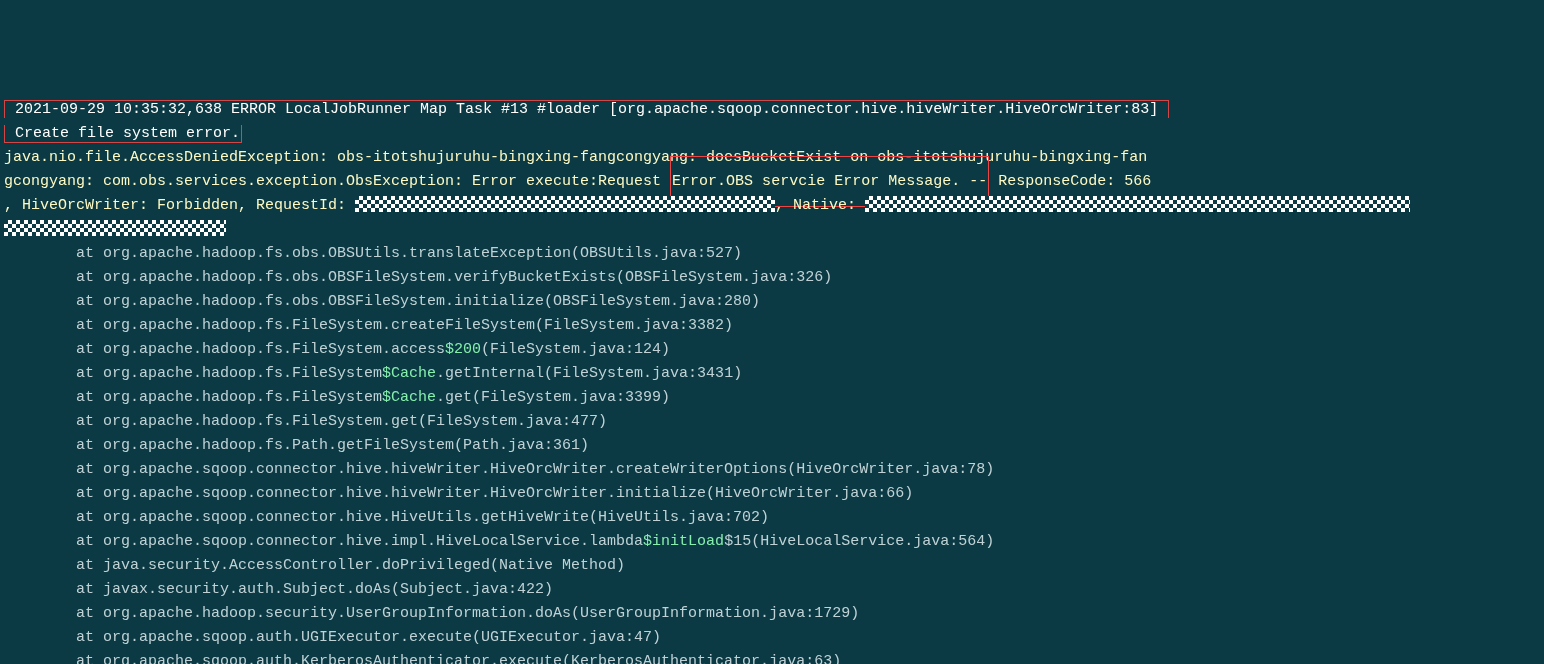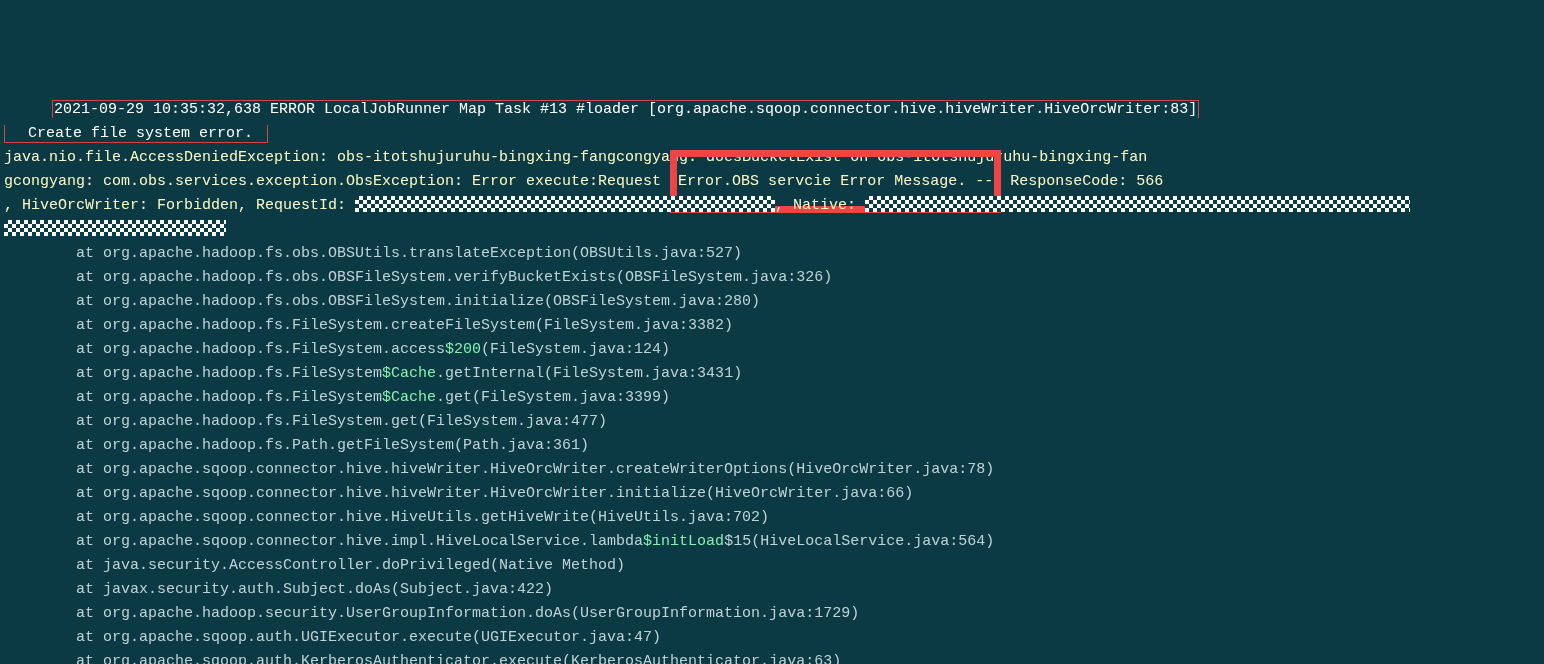--- a/index.html
+++ b/index.html
@@ -12,35 +12,34 @@
     width: 1544px;
     height: 664px;
     overflow: hidden;
     white-space: pre;
     padding: 2px 4px;
   }
   .gold { color: #86efac; }
   .white { color: #ffffff; }
   .gray { color: #fef9c3; }
   .box-red {
-    border: 7px solid #ef4444;
+    border: 1px solid #ef4444;
     padding: 16px 1px;
     display: inline;
   }
   .box-red-top1 {
     border: 1px solid #d64545;
     border-bottom: none;
-    padding: 0 1px;
+    padding: 0 10px;
     display: inline;
-    margin-left: 48px;
   }
   .box-red-bot1 {
     border: 1px solid #d64545;
     border-top: none;
-    padding: 0 14px;
+    padding: 0 1px;
     display: inline;
   }
   .redacted {
     display: inline-block;
     vertical-align: middle;
     background-image:
       linear-gradient(45deg, #fff 25%, transparent 25%, transparent 75%, #fff 75%),
       linear-gradient(45deg, #fff 25%, transparent 25%, transparent 75%, #fff 75%);
     background-size: 8px 8px;
     background-position: 0 0, 4px 4px;

